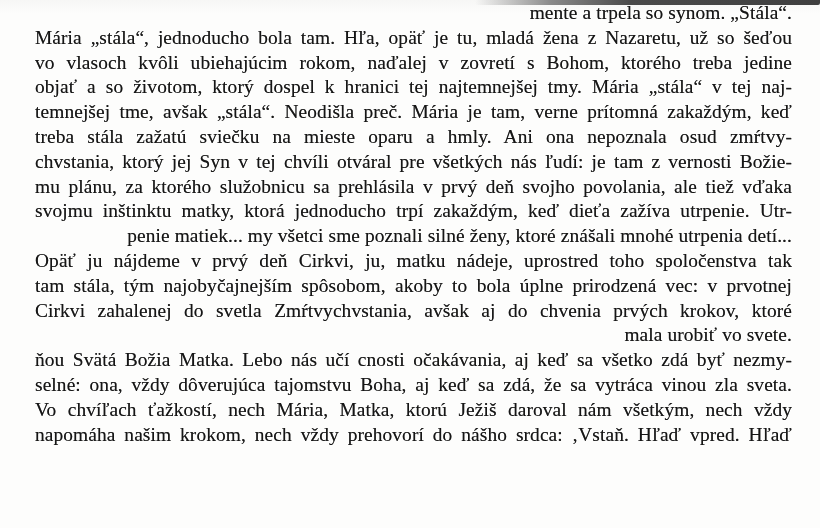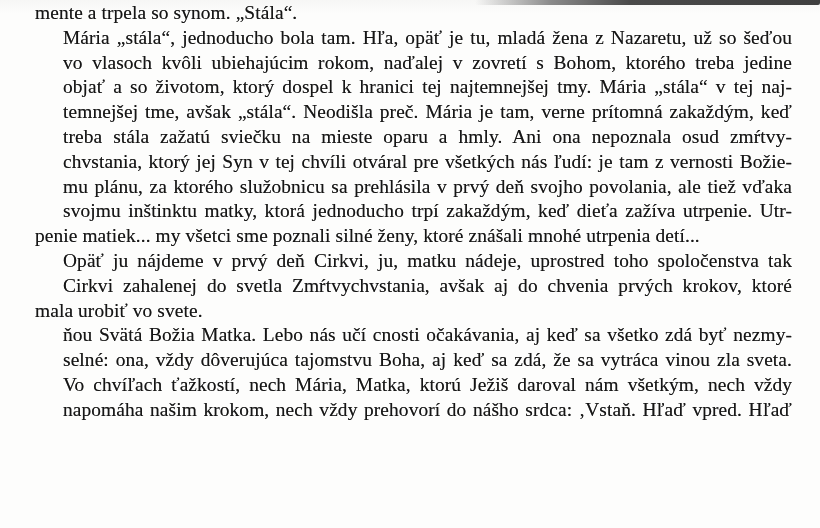--- a/index.html
+++ b/index.html
@@ -35,29 +35,28 @@
     left: 35px;
     top: 1px;
     width: 757px;
   }
   .line {
     height: 24.8px;
     line-height: 24.8px;
     font-size: 19.4px;
     letter-spacing: 0.1px;
     white-space: normal;
-    text-align: left;
+    text-align: right;
     overflow: visible;
     
     text-shadow: 0 0 0.4px rgba(20,20,20,0.55);
   }
   .line.just {
     text-align: justify;
     text-align-last: justify;
-    margin-left: 28px;
   }
 </style>
 </head>
 <body>
 
 <div class="page">
   <div class="scan-edge"></div>
   <div class="text-block" id="text-block">
       <div class="paragraph">
         <div class="line">mente a trpela so synom. „Stála“.</div>
@@ -68,20 +67,21 @@
         <div class="line just">objať a so životom, ktorý dospel k hranici tej najtemnejšej tmy. Mária „stála“ v tej naj-</div>
         <div class="line just">temnejšej tme, avšak „stála“. Neodišla preč. Mária je tam, verne prítomná zakaždým, keď</div>
         <div class="line just">treba stála zažatú sviečku na mieste oparu a hmly. Ani ona nepoznala osud zmŕtvy-</div>
         <div class="line just">chvstania, ktorý jej Syn v tej chvíli otváral pre všetkých nás ľudí: je tam z vernosti Božie-</div>
         <div class="line just">mu plánu, za ktorého služobnicu sa prehlásila v prvý deň svojho povolania, ale tiež vďaka</div>
         <div class="line just">svojmu inštinktu matky, ktorá jednoducho trpí zakaždým, keď dieťa zažíva utrpenie. Utr-</div>
         <div class="line">penie matiek... my všetci sme poznali silné ženy, ktoré znášali mnohé utrpenia detí...</div>
       </div>
       <div class="paragraph">
         <div class="line just">Opäť ju nájdeme v prvý deň Cirkvi, ju, matku nádeje, uprostred toho spoločenstva tak</div>
+        <div class="line just">tam stála, tým najobyčajnejším spôsobom, akoby to bola úplne prirodzená vec: v prvotnej</div>
         <div class="line just">Cirkvi zahalenej do svetla Zmŕtvychvstania, avšak aj do chvenia prvých krokov, ktoré</div>
         <div class="line">mala urobiť vo svete.</div>
       </div>
       <div class="paragraph">
         <div class="line just">ňou Svätá Božia Matka. Lebo nás učí cnosti očakávania, aj keď sa všetko zdá byť nezmy-</div>
         <div class="line just">selné: ona, vždy dôverujúca tajomstvu Boha, aj keď sa zdá, že sa vytráca vinou zla sveta.</div>
         <div class="line just">Vo chvíľach ťažkostí, nech Mária, Matka, ktorú Ježiš daroval nám všetkým, nech vždy</div>
         <div class="line just">napomáha našim krokom, nech vždy prehovorí do nášho srdca: ‚Vstaň. Hľaď vpred. Hľaď</div>
       </div>
     </div>

